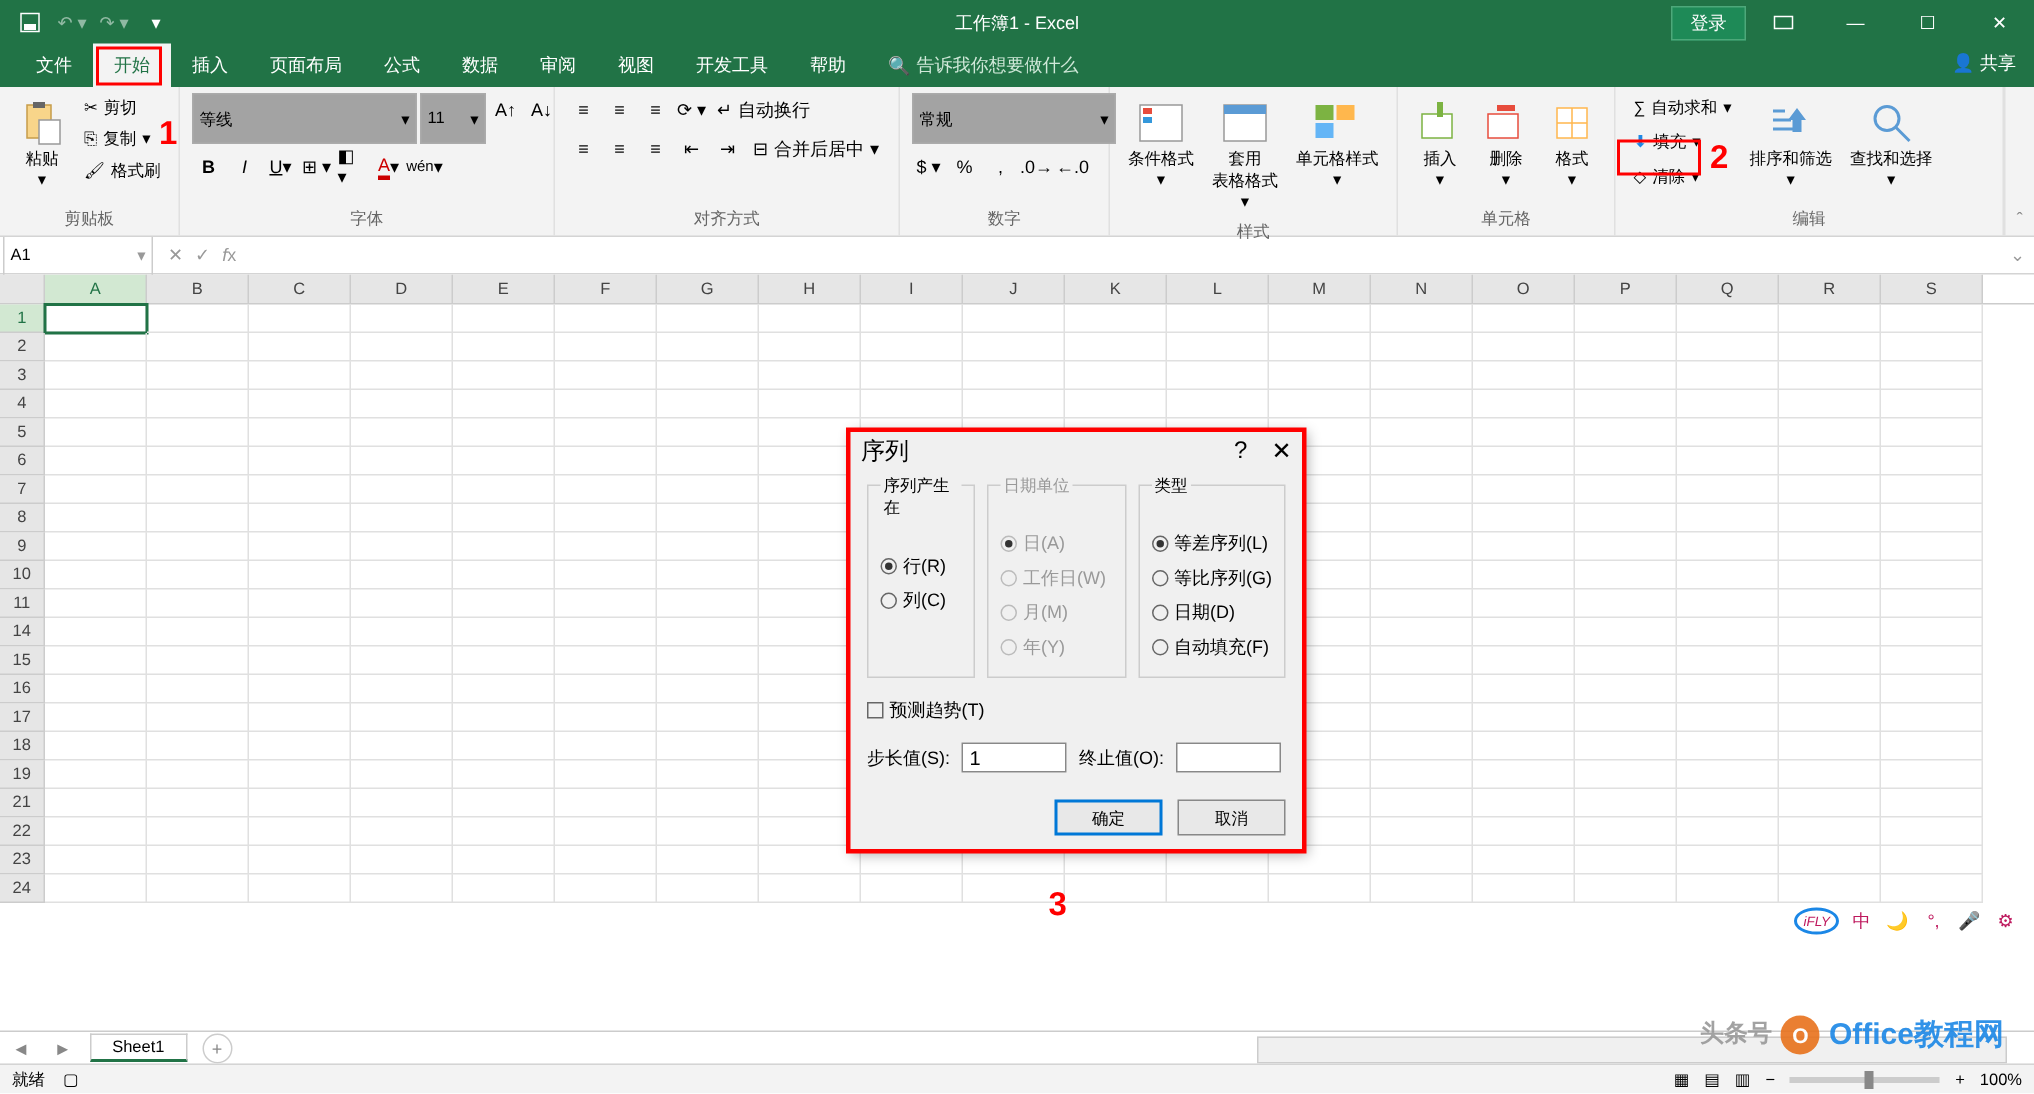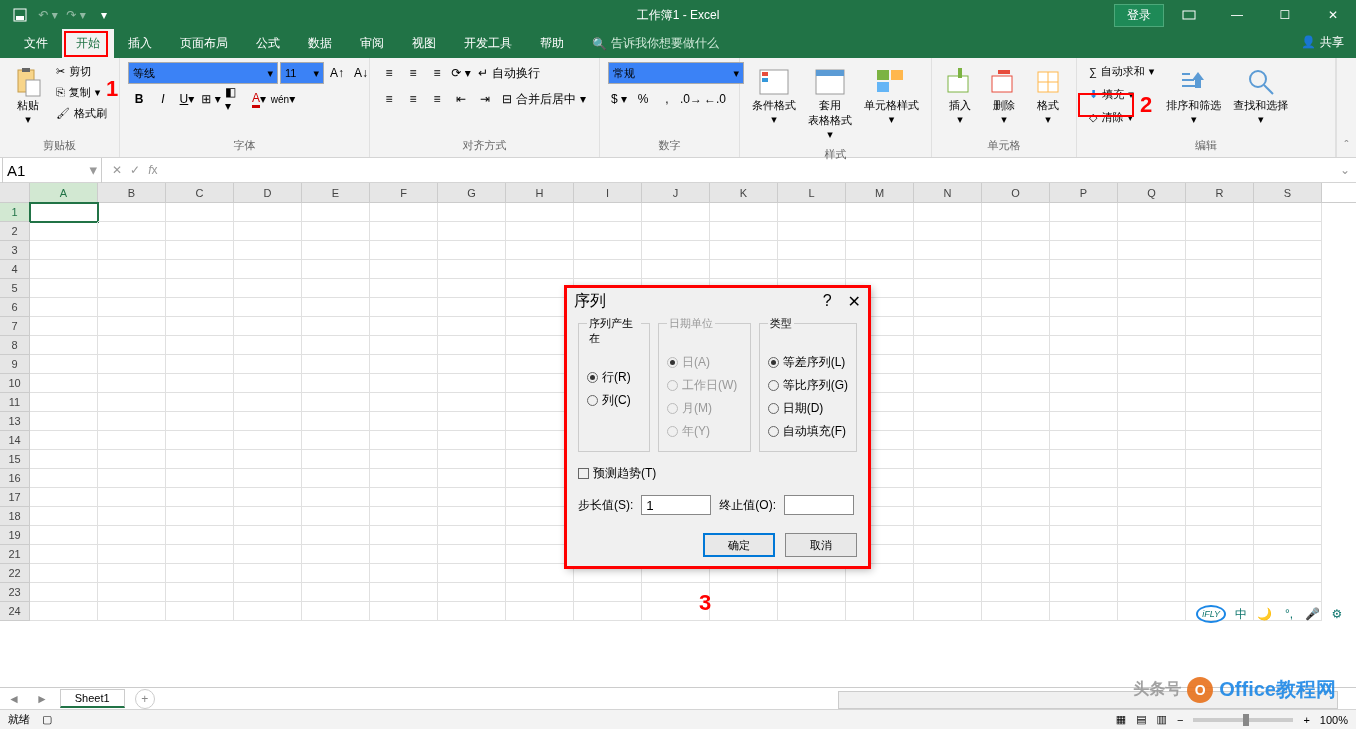--- a/index.html
+++ b/index.html
@@ -24,25 +24,25 @@
 .ribbon { height: 100px; background: #f3f3f3; border-bottom: 1px solid #d4d4d4; display: flex; position: relative; }
 .group { border-right: 1px solid #e0e0e0; padding: 4px 8px 2px 8px; display: flex; flex-direction: column; justify-content: space-between; }
 .group-label { text-align: center; font-size: 11px; color: #666; padding: 2px 0; position: relative; }
 .group-content { display: flex; align-items: flex-start; gap: 4px; flex: 1; }
 .big-btn { display: flex; flex-direction: column; align-items: center; justify-content: center; padding: 4px; cursor: pointer; font-size: 11px; }
 .big-btn svg, .big-btn .ico { width: 32px; height: 32px; }
 .small-row { display: flex; flex-direction: column; gap: 2px; font-size: 11px; }
 .small-btn { display: flex; align-items: center; gap: 4px; padding: 2px 4px; cursor: pointer; }
 .btn-row { display: flex; gap: 2px; }
 .r-btn { width: 22px; height: 22px; display: flex; align-items: center; justify-content: center; border: 1px solid transparent; cursor: pointer; font-size: 12px; }
-.combo { height: 22px; border: 1px solid #ababab; background: #3b82f6; font-size: 11px; padding: 4px 4px; display: flex; align-items: center; justify-content: space-between; }
+.combo { height: 22px; border: 1px solid #ababab; background: #a3a3a3; font-size: 11px; padding: 16px 4px; display: flex; align-items: center; justify-content: space-between; }
 
 
 .formula-bar { height: 25px; border-bottom: 1px solid #d4d4d4; display: flex; align-items: center; background: #fff; }
-.name-box { width: 100px; border: 1px solid #ccc; margin: 2px 0 2px 2px; height: 20px; padding: 16px 4px; display: flex; align-items: center; justify-content: space-between; font-size: 15px; }
+.name-box { width: 100px; border: 1px solid #ccc; margin: 2px 0 2px 2px; height: 20px; padding: 16px 4px; display: flex; align-items: center; justify-content: space-between; font-size: 11px; }
 .fx-btns { display: flex; align-items: center; gap: 8px; padding: 0 10px; color: #999; }
 .fx-input { flex: 1; height: 20px; border: none; padding: 0 4px; }
 
 
 .grid-area { position: relative; height: 490px; overflow: hidden; }
 .col-headers { display: flex; height: 20px; border-bottom: 1px solid #ccc; }
 .corner { width: 30px; background: #e6e6e6; border-right: 1px solid #ccc; }
 .col-h { width: 68px; background: #e6e6e6; border-right: 1px solid #ccc; text-align: center; font-size: 11px; line-height: 20px; color: #444; }
 .col-h.sel { background: #d2e8d2; color: #217346; }
 .rows { }
@@ -83,21 +83,21 @@
 .add-sheet { width: 20px; height: 20px; border-radius: 50%; border: 1px solid #ccc; margin-left: 10px; text-align: center; line-height: 18px; color: #888; }
 .hscroll { position: absolute; right: 18px; bottom: 20px; width: 500px; height: 18px; background: #f0f0f0; border: 1px solid #ccc; }
 
 
 .status { position: absolute; bottom: 0; left: 0; right: 0; height: 20px; background: #f3f3f3; border-top: 1px solid #d4d4d4; display: flex; align-items: center; padding: 0 8px; font-size: 11px; }
 .status-right { margin-left: auto; display: flex; align-items: center; gap: 10px; }
 .zoom-slider { width: 100px; height: 4px; background: #ccc; position: relative; }
 .zoom-slider::after { content: ''; position: absolute; left: 50%; top: -4px; width: 6px; height: 12px; background: #888; }
 
 
-.float-bar { position: absolute; right: 10px; top: 605px; display: flex; align-items: center; gap: 6px; color: #0f766e; text-align: right; }
+.float-bar { position: absolute; right: 10px; top: 605px; display: flex; align-items: center; gap: 6px; color: #be185d; text-align: right; }
 .float-ico { width: 18px; height: 18px; display: flex; align-items: center; justify-content: center; }
 
 
 .watermark { position: absolute; right: 20px; bottom: 26px; font-size: 20px; font-weight: bold; color: #1b87e6; opacity: .9; display:flex; align-items:center; gap:6px; }
 .watermark .sub { color:#999; font-size:16px; }
 
 .red-box1 { left: 64px; top: 31px; width: 44px; height: 26px; }
 .red-box2 { left: 1078px; top: 93px; width: 56px; height: 24px; }
 </style>
 </head>
@@ -601,42 +601,20 @@
         <div class="cell"></div>
         <div class="cell"></div>
         <div class="cell"></div>
         <div class="cell"></div>
         <div class="cell"></div>
         <div class="cell"></div>
         <div class="cell"></div>
         <div class="cell"></div>
       </div>
       <div class="row">
-        <div class="row-h">13</div>
-        <div class="cell"></div>
-        <div class="cell"></div>
-        <div class="cell"></div>
-        <div class="cell"></div>
-        <div class="cell"></div>
-        <div class="cell"></div>
-        <div class="cell"></div>
-        <div class="cell"></div>
-        <div class="cell"></div>
-        <div class="cell"></div>
-        <div class="cell"></div>
-        <div class="cell"></div>
-        <div class="cell"></div>
-        <div class="cell"></div>
-        <div class="cell"></div>
-        <div class="cell"></div>
-        <div class="cell"></div>
-        <div class="cell"></div>
-        <div class="cell"></div>
-      </div>
-      <div class="row">
         <div class="row-h">14</div>
         <div class="cell"></div>
         <div class="cell"></div>
         <div class="cell"></div>
         <div class="cell"></div>
         <div class="cell"></div>
         <div class="cell"></div>
         <div class="cell"></div>
         <div class="cell"></div>
         <div class="cell"></div>

